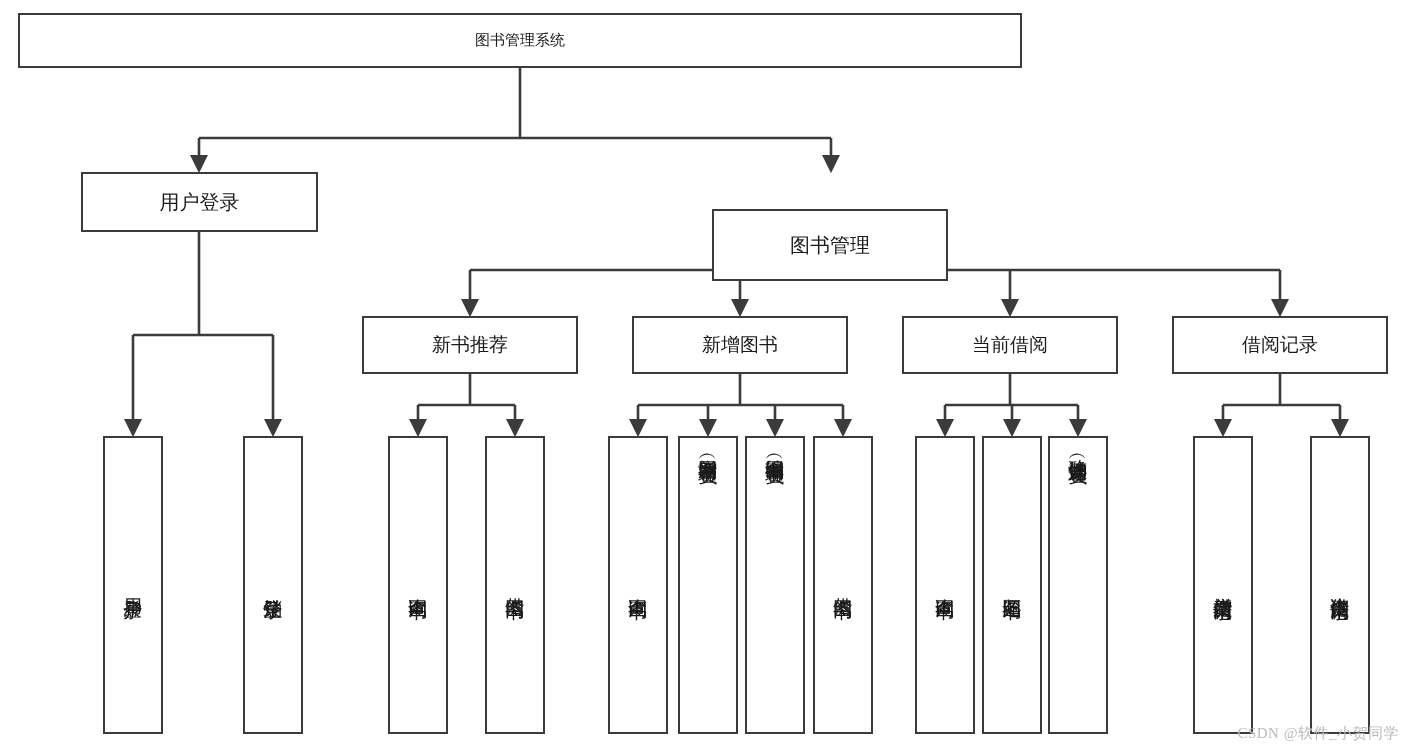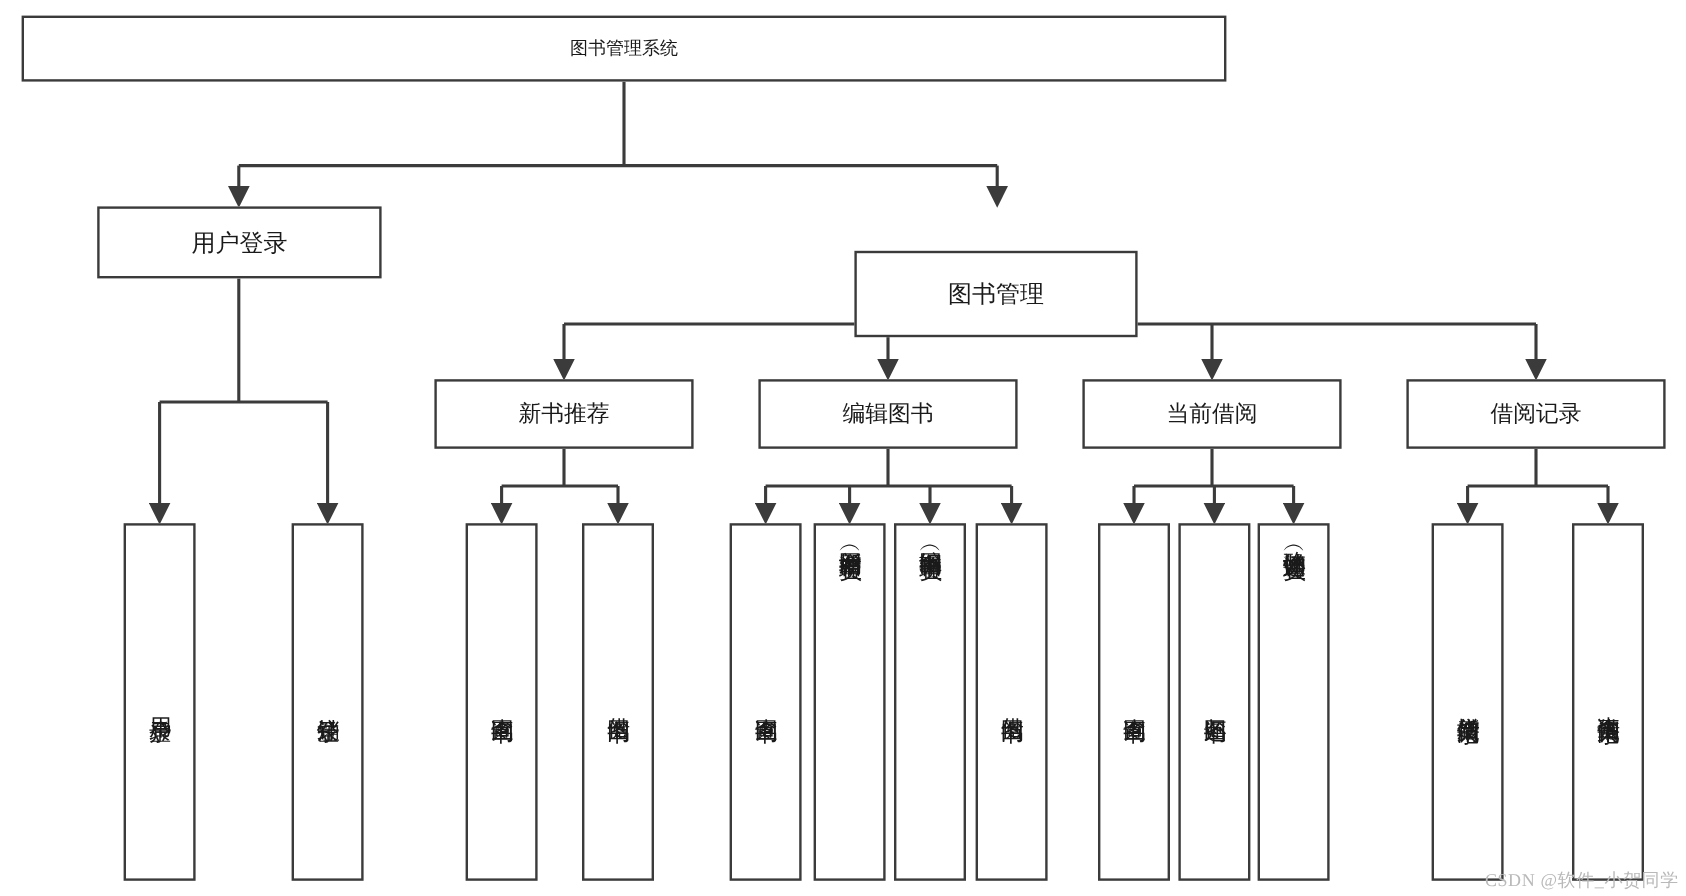--- a/index.html
+++ b/index.html
@@ -145,21 +145,21 @@
 
   <div class="node level1" style="left:712px; top:172px; width:236px; height:72px;margin-top:37px;">
     <span>图书管理</span>
   </div>
 
   <div class="node level2" style="left:362px; top:316px; width:216px; height:58px;text-align:center;">
     <span>新书推荐</span>
   </div>
 
   <div class="node level2" style="left:632px; top:316px; width:216px; height:58px;">
-    <span>编辑图书</span>
+    <span>新增图书</span>
   </div>
 
   <div class="node level2" style="left:902px; top:316px; width:216px; height:58px;text-align:right;">
     <span>当前借阅</span>
   </div>
 
   <div class="node level2" style="left:1172px; top:316px; width:216px; height:58px;">
     <span>借阅记录</span>
   </div>
 

